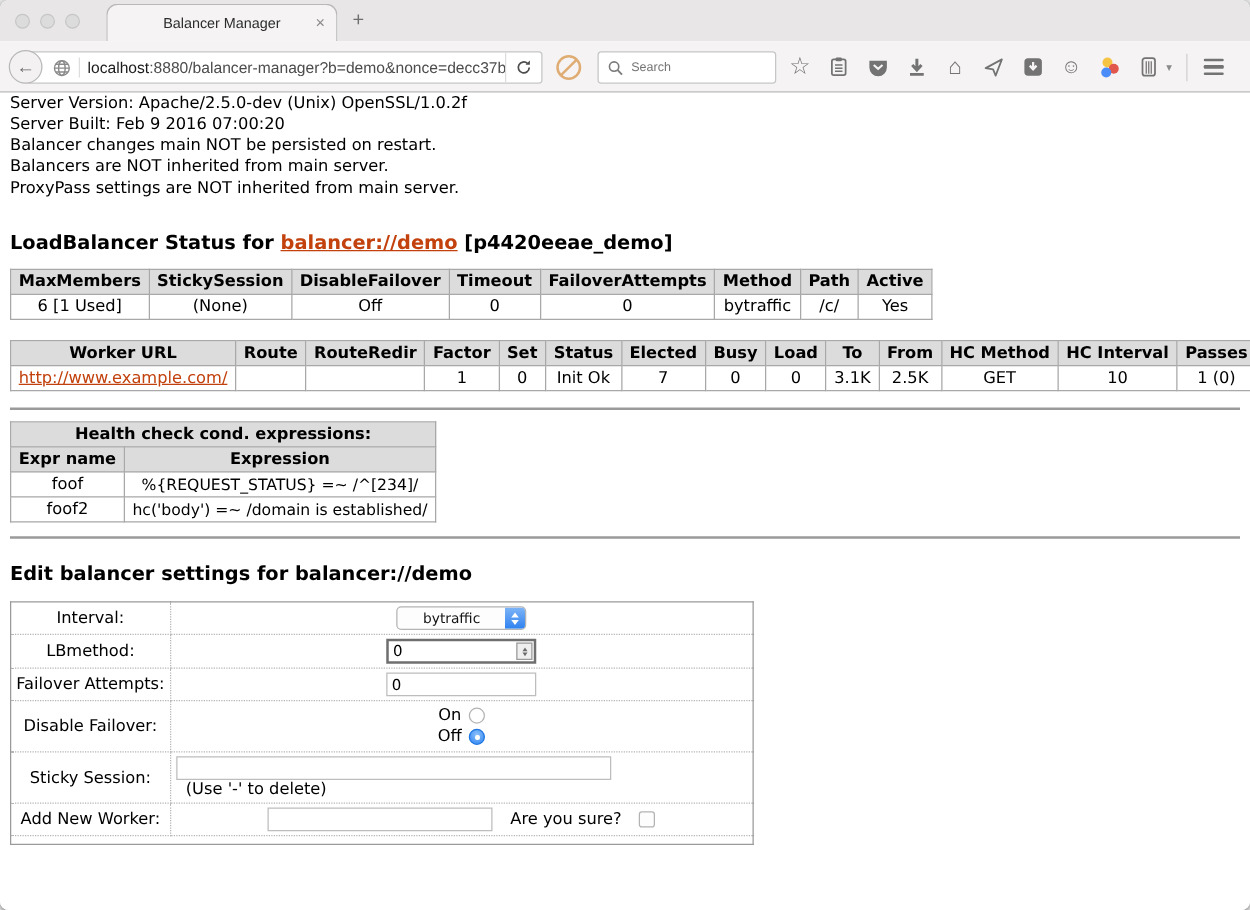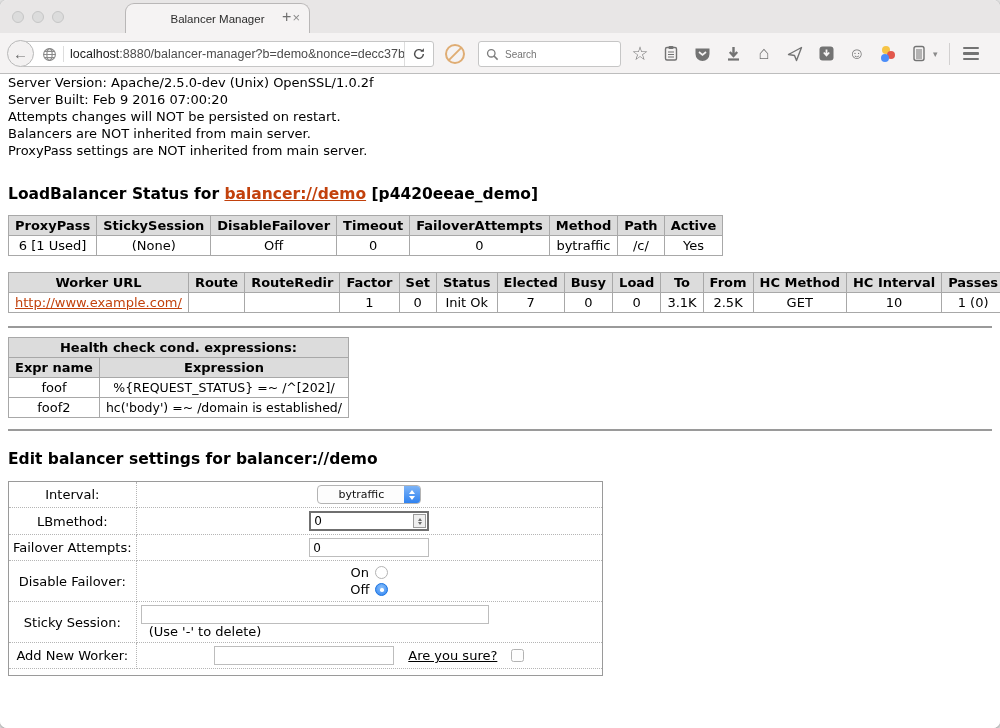--- a/index.html
+++ b/index.html
@@ -6,21 +6,21 @@
   html,body { width:1000px; height:728px; background:#e9e9e9; font-family:"Liberation Sans",sans-serif; }
   .window { position:absolute; inset:0; border-radius:7px; overflow:hidden;
             box-shadow:0 1px 4px rgba(0,0,0,.45); background:#fff; }
 
   
   .tabstrip { position:relative; height:33px; background:#e8e6e6; }
   .traffic { position:absolute; top:11px; left:12px; display:flex; gap:8px; }
   .tl { width:12px; height:12px; border-radius:50%; background:#dcdcdc; border:1px solid #c6c6c6; }
   .tab { position:absolute; left:85px; top:3px; width:185px; height:30px;
          background:#f5f3f3; border:1px solid #b9b7b7; border-bottom:none;
-         border-radius:9px 9px 0 0; display:flex; align-items:center; justify-content:center;margin-left:40px; }
+         border-radius:9px 9px 0 0; display:flex; align-items:center; justify-content:center; }
   .tab-title { font-size:11.5px; color:#2c2c2c; }
   .tab-close { position:absolute; right:9px; top:7px; font-size:13px; color:#8b8b8b; line-height:14px; cursor:default; }
   .newtab { position:absolute; left:282px; top:8px; font-size:16px; color:#6f6f6f; }
 
   
   .navbar { position:relative; height:41px; background:#f5f3f3; border-bottom:1px solid #bdbdbd;
             display:flex; align-items:center; }
   .backbtn { position:absolute; left:7px; top:7px; width:27px; height:27px; border-radius:50%;
              background:#f3f1f1; border:1px solid #b8b8b8; color:#6b6b6b; font-size:15px;
              display:flex; align-items:center; justify-content:center; z-index:2; }
@@ -108,21 +108,21 @@
   .radio-line { display:flex; align-items:center; justify-content:center; gap:6px; line-height:17px; }
   .radio { width:13px; height:13px; border-radius:50%; border:1px solid #b3b3b3; background:#fff; display:inline-block; }
   .radio.on { border:1px solid #1f76e0; background:radial-gradient(circle at 50% 35%, #8ec2fa, #2a81f2);
               position:relative; }
   .radio.on::after { content:''; position:absolute; left:4px; top:4px; width:3.5px; height:3.5px;
                      border-radius:50%; background:#fff; }
   .sticky-input { width:348px; height:19px; border:1px solid #bdbdbd; }
   .worker-input { width:180px; height:19px; border:1px solid #bdbdbd; }
   .checkbox { width:13px; height:13px; border:1px solid #b3b3b3; border-radius:2.5px; background:#fdfdfd;
               display:inline-block; vertical-align:-2px; }
-  .addw { display:flex; align-items:center; justify-content:center; gap:14px;text-decoration:underline; }
+  .addw { display:flex; align-items:center; justify-content:center; gap:14px; }
   .submit-row { text-align:center; padding:3px 0 4px 0; }
   .hint { white-space:nowrap; padding-left:8px; }
   svg { display:block; }
 </style>
 </head>
 <body>
 
 <div class="window">
 
   <div class="tabstrip">
@@ -237,31 +237,31 @@
           <i></i>
         </span>
     </div>
   </div>
 
   <div class="content">
 
     <div class="info">
       <div>Server Version: Apache/2.5.0-dev (Unix) OpenSSL/1.0.2f</div>
       <div>Server Built: Feb 9 2016 07:00:20</div>
-      <div>Attempts changes will NOT be persisted on restart.</div>
+      <div>Balancer changes main NOT be persisted on restart.</div>
       <div>Balancers are NOT inherited from main server.</div>
       <div>ProxyPass settings are NOT inherited from main server.</div>
     </div>
 
     <div class="sect-h"><span>LoadBalancer Status for </span><a href="#">balancer://demo</a><span> [p4420eeae_demo]</span></div>
 
     <table class="grid t1">
       <tbody>
           <tr>
-        <th>ProxyPass</th>
+        <th>MaxMembers</th>
         <th>StickySession</th>
         <th>DisableFailover</th>
         <th>Timeout</th>
         <th>FailoverAttempts</th>
         <th>Method</th>
         <th>Path</th>
         <th>Active</th>
       </tr>
       <tr>
         <td>6 [1 Used]</td>
@@ -321,21 +321,21 @@
       <tbody>
           <tr>
         <th colspan="2">Health check cond. expressions:</th>
       </tr>
       <tr>
         <th>Expr name</th>
         <th>Expression</th>
       </tr>
       <tr>
         <td>foof</td>
-        <td class="exprcell">%{REQUEST_STATUS} =~ /^[202]/</td>
+        <td class="exprcell">%{REQUEST_STATUS} =~ /^[234]/</td>
       </tr>
       <tr>
         <td>foof2</td>
         <td class="exprcell">hc('body') =~ /domain is established/</td>
       </tr>
     </tbody>
       </table>
 
     <hr class="rule2">
 

